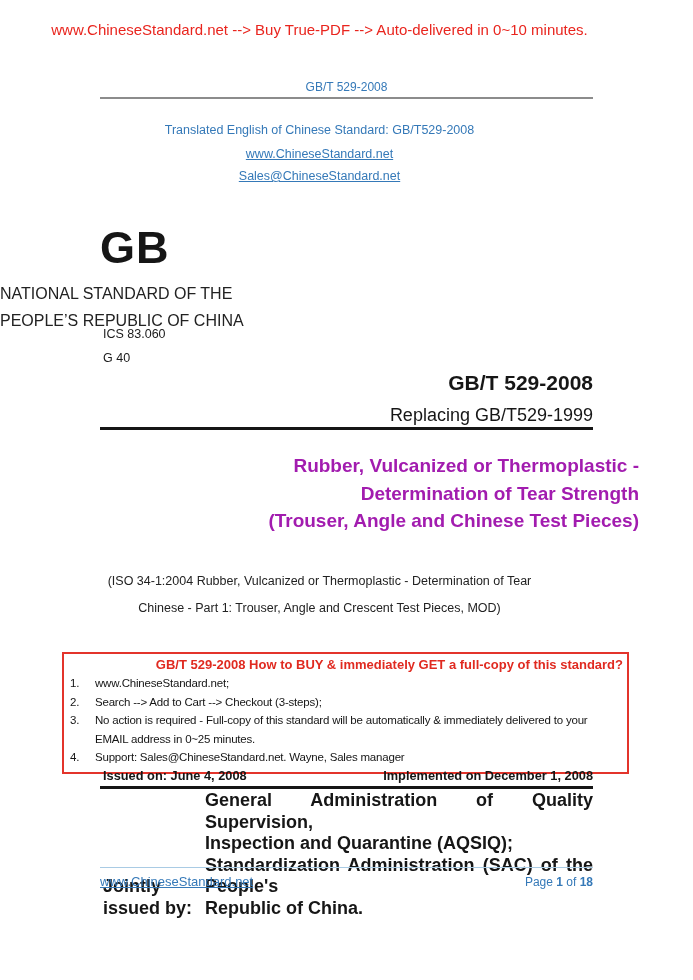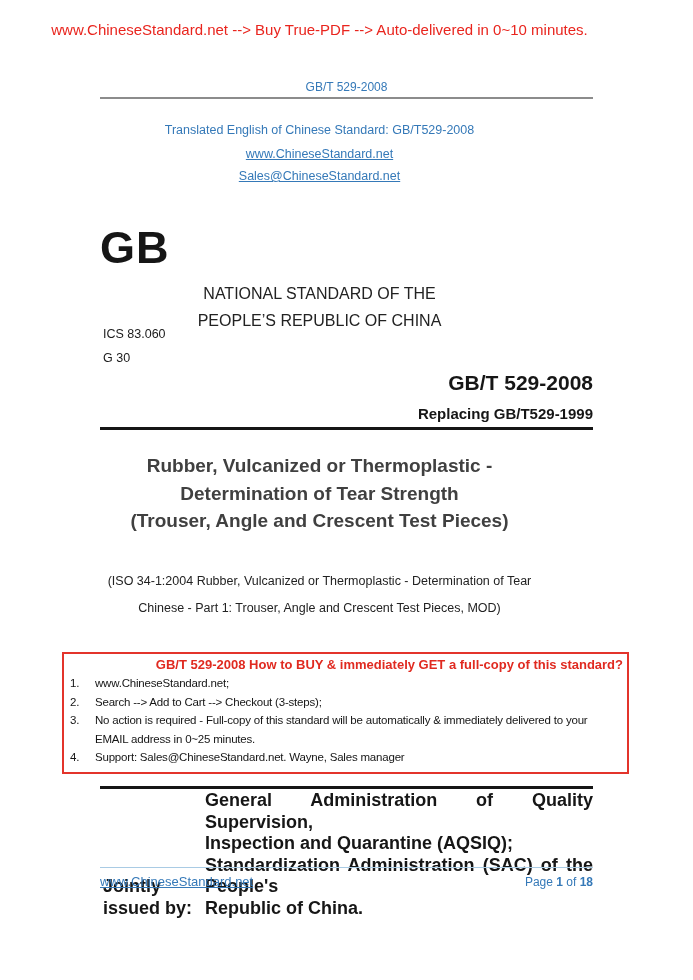--- a/index.html
+++ b/index.html
@@ -44,39 +44,39 @@
   .sales-link { position:absolute; top:169px; left:0; right:0; text-align:center; font-size:12.5px; }
   
   .gb-logo {
     position:absolute; top:222px; left:100px; width:473px;
     font-size:45px; font-weight:700; letter-spacing:1px;
     color:#161616;
   }
   
   .national {
     position:absolute; top:281px; left:0; right:0;
-    text-align:center; font-size:16px; line-height:26.5px;
+    text-align:left; font-size:16px; line-height:26.5px;
     color:#222;
   }
   .ics  { position:absolute; top:327px; left:103px; font-size:12.5px; }
   .g40  { position:absolute; top:351px; left:103px; font-size:12.5px; }
   .std-code {
     position:absolute; top:371px; left:100px; width:493px;
     text-align:right; font-size:21px; font-weight:700; color:#161616;
   }
   .replacing {
     position:absolute; top:405px; left:100px; width:493px;
-    text-align:right; font-size:15px; font-weight:700; color:#161616;
+    text-align:right; font-size:18px; font-weight:400; color:#161616;
   }
   .rule-black-1 { position:absolute; top:427px; left:100px; width:493px; height:2.5px; background:#161616; }
   
   .title-block {
     position:absolute; top:452px; left:0; right:0;
-    text-align:center; font-size:19px; font-weight:700;
-    line-height:27.5px; color:#404040;
+    text-align:right; font-size:19px; font-weight:700;
+    line-height:27.5px; color:#a21caf;
   }
   .iso-block {
     position:absolute; top:568px; left:0; right:0;
     text-align:center; font-size:12.5px; line-height:26.5px; color:#222;
   }
   
   .buy-box {
     position:absolute; top:652px; left:62px; width:567px;
     border:2px solid #e3342b;
     padding:2px 4px 5px 6px;
@@ -143,30 +143,30 @@
   <div class="sales-link"><span class="center-link">Sales@ChineseStandard.net</span></div>
 
   <div class="gb-logo">GB</div>
 
   <div class="national">
     <div>NATIONAL STANDARD OF THE</div>
     <div>PEOPLE’S REPUBLIC OF CHINA</div>
   </div>
 
   <div class="ics">ICS 83.060</div>
-  <div class="g40">G 30</div>
+  <div class="g40">G 40</div>
 
   <div class="std-code">GB/T 529-2008</div>
   <div class="replacing">Replacing GB/T529-1999</div>
   <div class="rule-black-1"></div>
 
   <div class="title-block">
     <div>Rubber, Vulcanized or Thermoplastic -</div>
     <div>Determination of Tear Strength</div>
-    <div>(Trouser, Angle and Crescent Test Pieces)</div>
+    <div>(Trouser, Angle and Chinese Test Pieces)</div>
   </div>
 
   <div class="iso-block">
     <div>(ISO 34-1:2004 Rubber, Vulcanized or Thermoplastic - Determination of Tear</div>
     <div>Chinese - Part 1: Trouser, Angle and Crescent Test Pieces, MOD)</div>
   </div>
 
   <div class="buy-box">
     <div class="buy-box-heading">GB/T 529-2008 How to BUY &amp; immediately GET a full-copy of this standard?</div>
     <div class="box-item">
@@ -180,20 +180,24 @@
     <div class="box-item">
       <span class="num">3.</span>
       <span class="txt">No action is required  - Full-copy of this standard will be automatically &amp; immediately delivered to your EMAIL address in 0~25 minutes.</span>
     </div>
     <div class="box-item">
       <span class="num">4.</span>
       <span class="txt">Support: Sales@ChineseStandard.net. Wayne, Sales manager</span>
     </div>
   </div>
 
+  <div class="issued-row">
+    <span>Issued on: June 4, 2008</span>
+    <span>Implemented on December 1, 2008</span>
+  </div>
   <div class="rule-black-2"></div>
 
   <div class="jointly">
     <div class="jointly-label">Jointly issued by:</div>
     <div class="issuer-lines">
       <div class="issuer-line just">General Administration of Quality Supervision,</div>
       <div class="issuer-line">Inspection and Quarantine (AQSIQ);</div>
       <div class="issuer-line just">Standardization Administration (SAC) of the People's</div>
       <div class="issuer-line">Republic of China.</div>
     </div>

